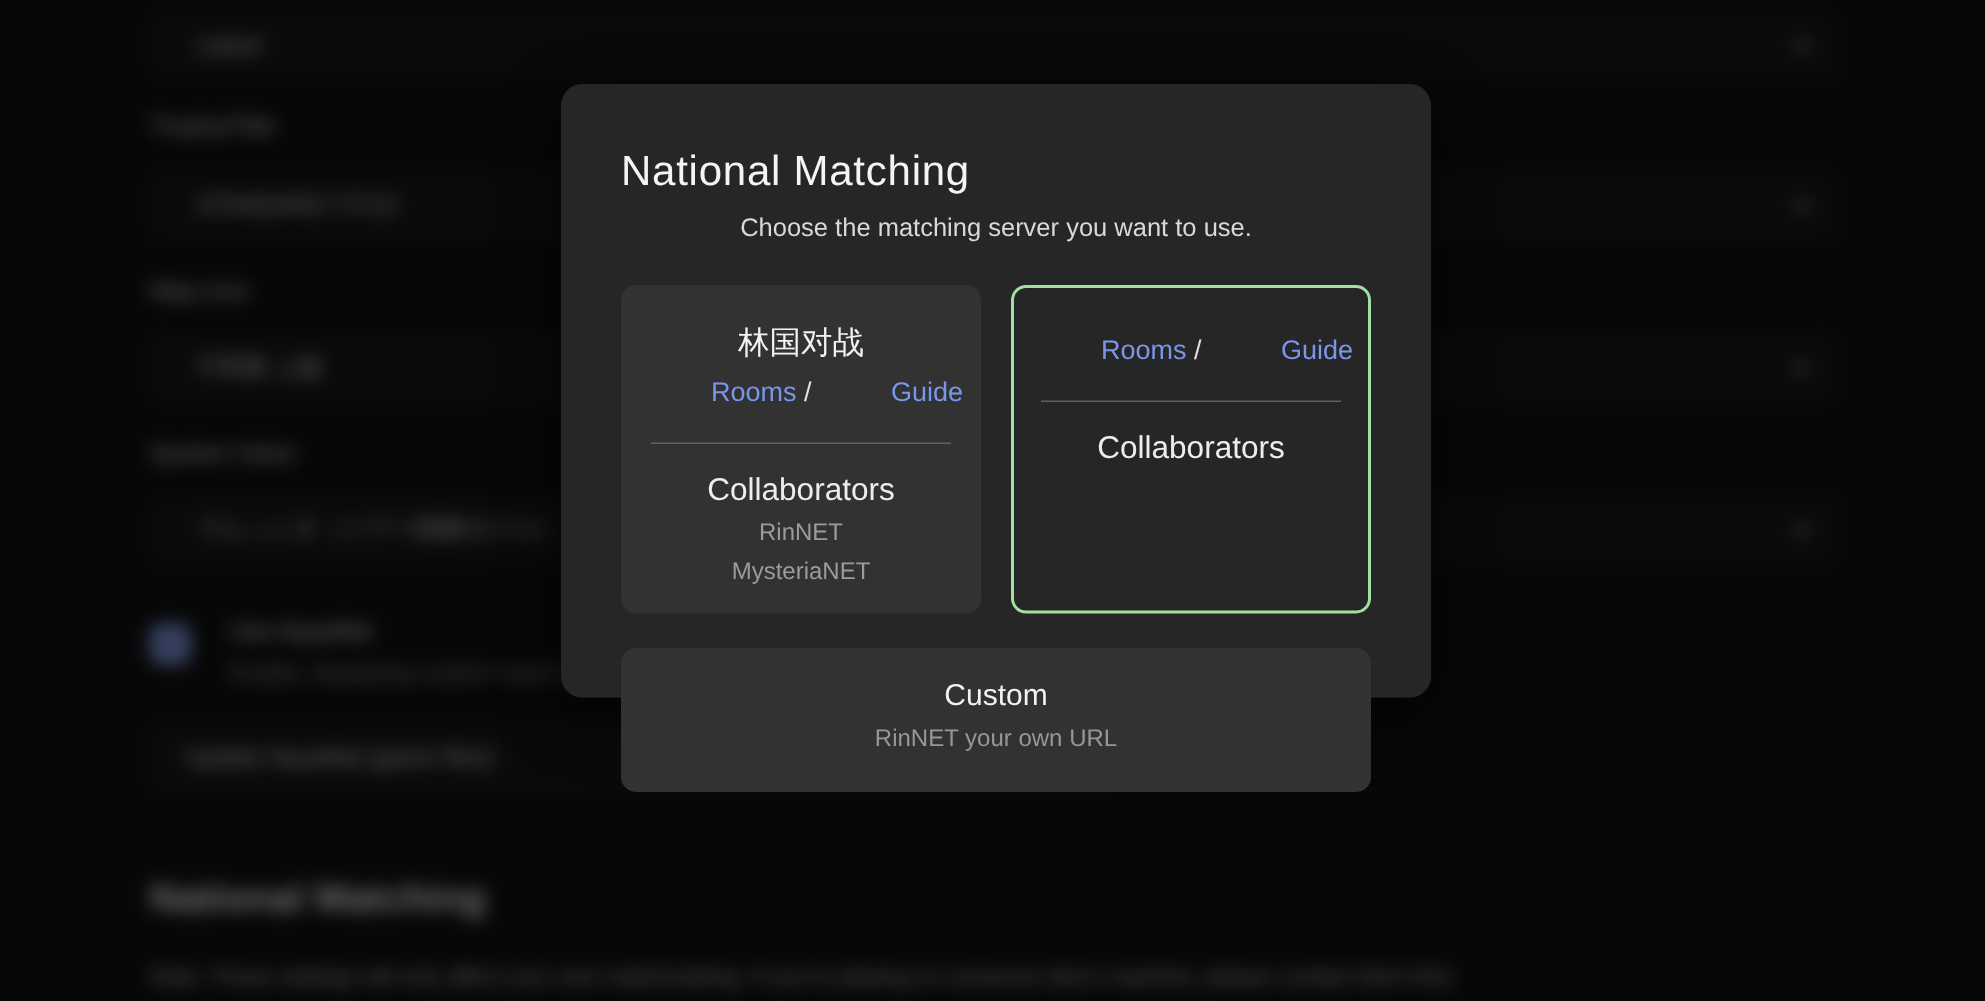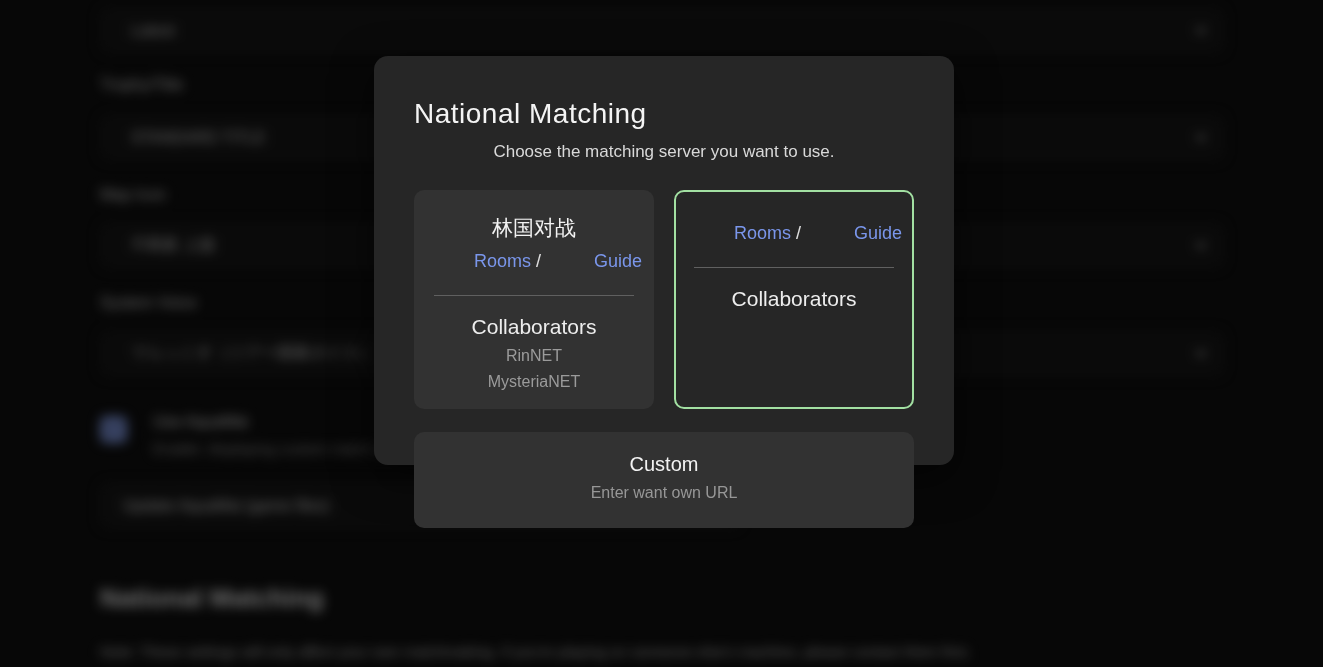--- a/index.html
+++ b/index.html
@@ -154,15 +154,15 @@
       <div class="server-links">
         <a>Rooms</a><span> / </span><a>Guide</a>
       </div>
       <hr class="card-divider">
       <div class="collab-heading">Collaborators</div>
     </div>
   </div>
 
   <div class="custom-card">
     <div class="custom-title">Custom</div>
-    <div class="custom-subtitle">Enter want own URL</div>
+    <div class="custom-subtitle">RinNET your own URL</div>
   </div>
 </div>
 
 </body></html>

